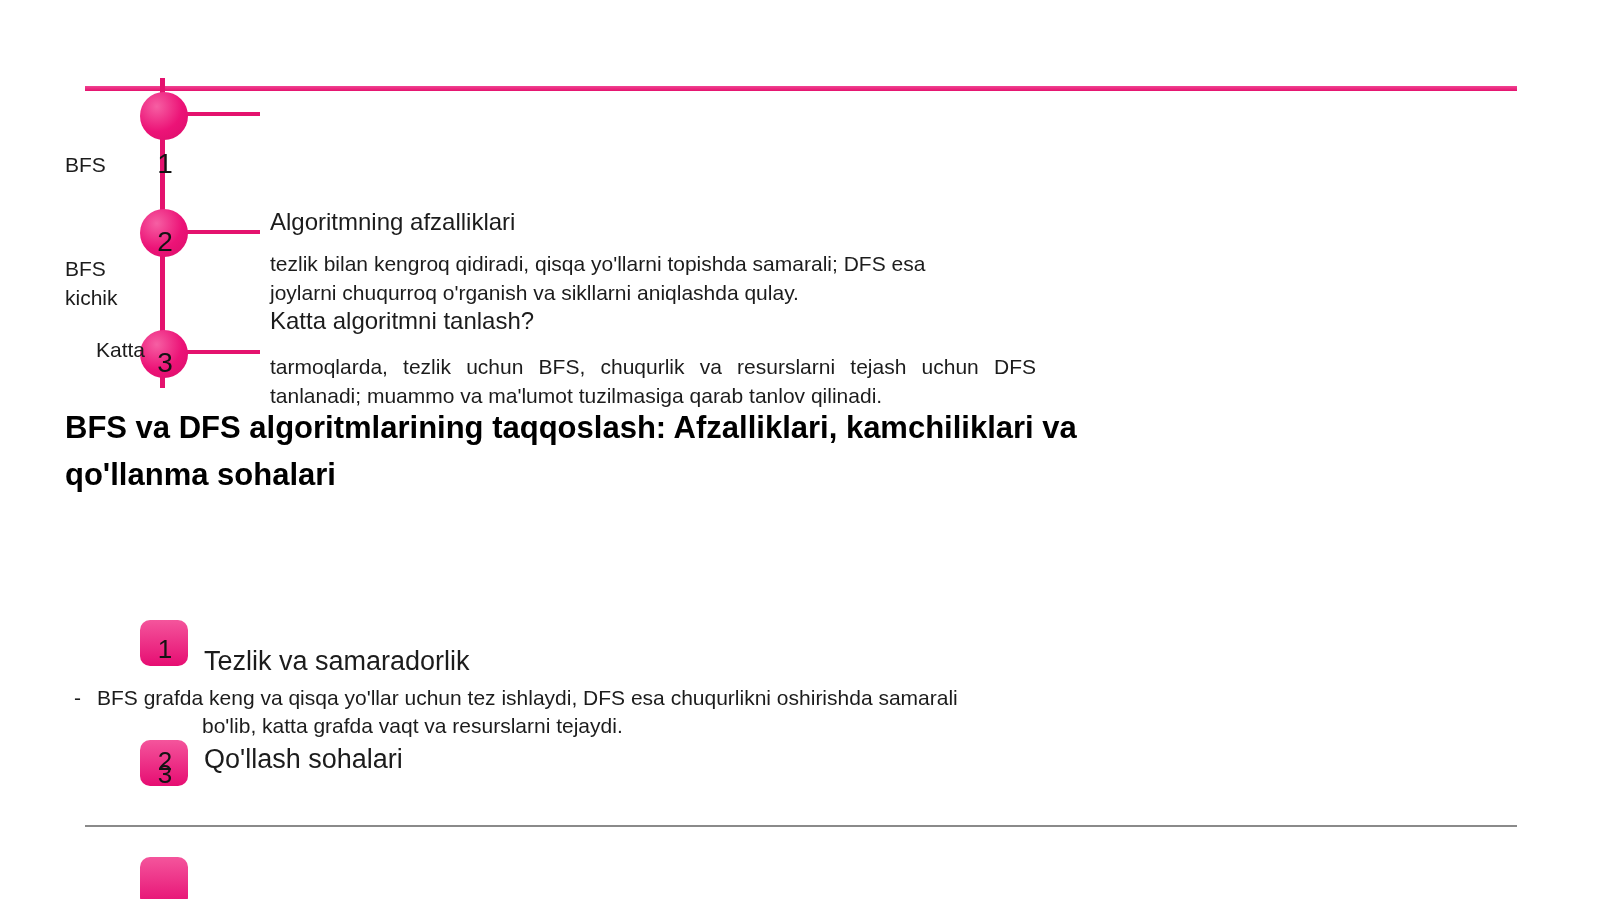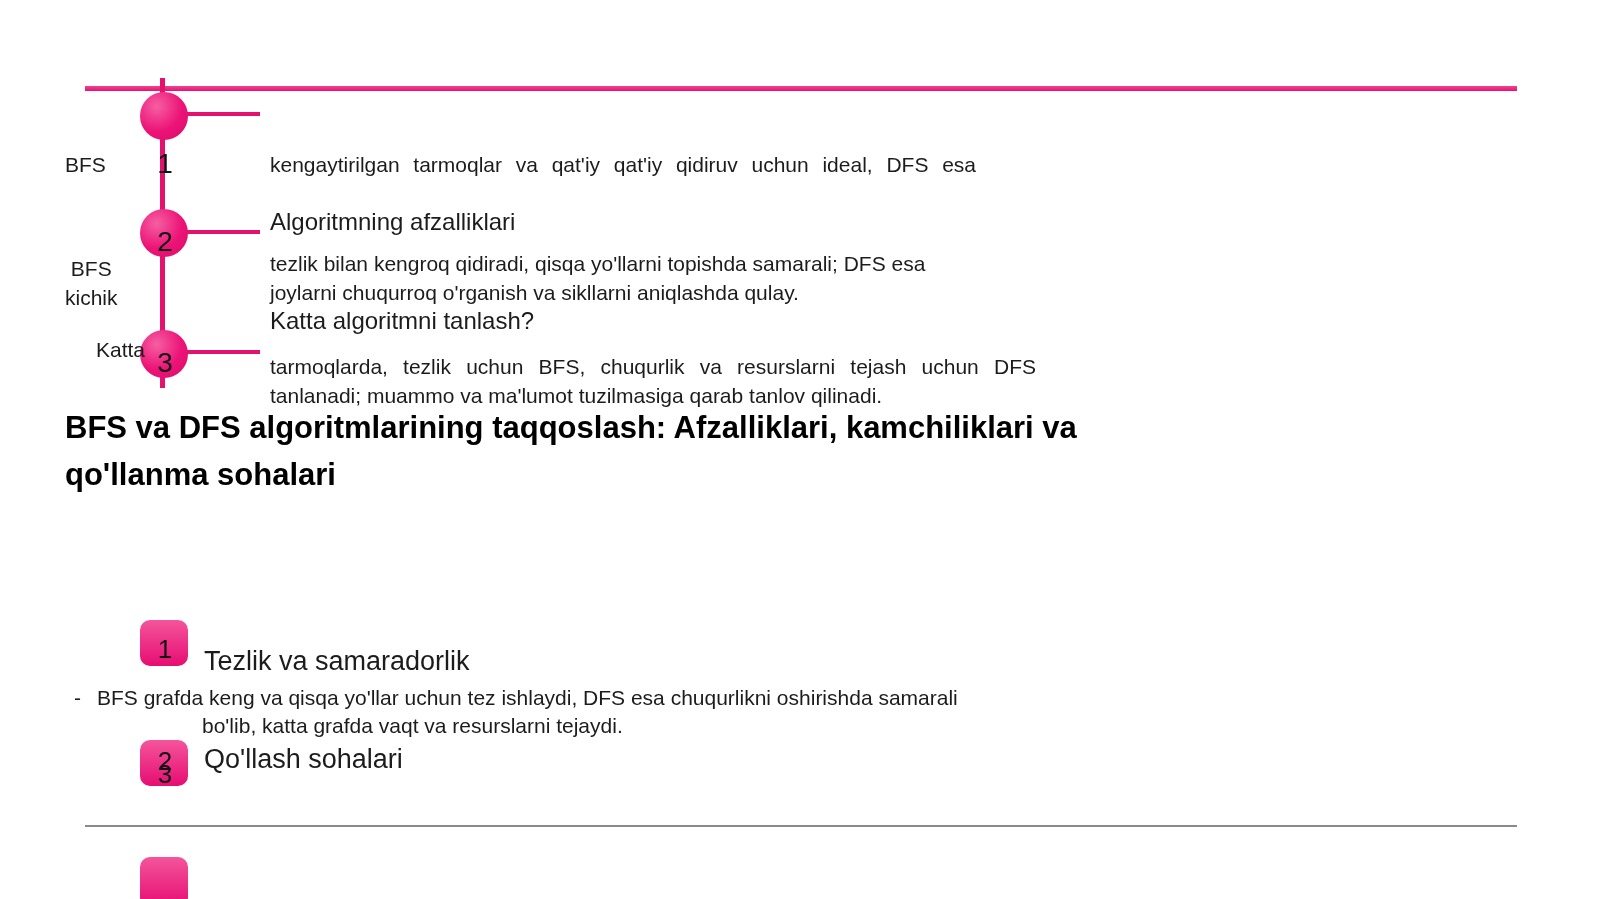--- a/index.html
+++ b/index.html
@@ -26,21 +26,21 @@
   }
   .node1 { left:140px; top:92px; }
   .node2 { left:140px; top:209px; }
   .node3 { left:140px; top:330px; }
   .tl-num {
     font-size:28px; line-height:30px; width:30px; text-align:center; color:#131313;
   }
   .num1 { left:150px; top:149px; }
   .num2 { left:150px; top:227px; }
   .num3 { left:150px; top:348px; }
-  .side-label { left:65px; font-size:21px; line-height:29px; white-space:pre-line;text-align:center; }
+  .side-label { left:65px; font-size:21px; line-height:29px; white-space:pre-line; }
   .lab1 { top:150px; }
   .lab2 { top:254px; }
   .lab3 { top:335px;margin-left:31px; }
 
   
   .body-line { left:270px; font-size:21px; line-height:29px; white-space:nowrap; }
   .stretch   { white-space:normal; text-align:justify; text-align-last:justify; }
   .p1l1 { top:150px; width:706px; }
   .p1l2 { top:179px; }
   .p2l1 { top:249px; }
@@ -95,21 +95,20 @@
   <div class="abs tl-node node2"></div>
   <div class="abs tl-node node3"></div>
   <div class="abs tl-num num1">1</div>
   <div class="abs tl-num num2">2</div>
   <div class="abs tl-num num3">3</div>
   <div class="abs side-label lab1">BFS</div>
   <div class="abs side-label lab2">BFS
 kichik</div>
   <div class="abs side-label lab3">Katta</div>
 
-  <div class="abs body-line stretch p1l1">kengaytirilgan tarmoqlar va qat'iy qat'iy qidiruv uchun ideal, DFS esa</div>
   <div class="abs body-heading h1">Algoritmning afzalliklari</div>
   <div class="abs body-line p2l1">tezlik bilan kengroq qidiradi, qisqa yo'llarni topishda samarali; DFS esa</div>
   <div class="abs body-line p2l2">joylarni chuqurroq o'rganish va sikllarni aniqlashda qulay.</div>
   <div class="abs body-heading h2">Katta algoritmni tanlash?</div>
   <div class="abs body-line stretch p3l1">tarmoqlarda, tezlik uchun BFS, chuqurlik va resurslarni tejash uchun DFS</div>
   <div class="abs body-line p3l2">tanlanadi; muammo va ma'lumot tuzilmasiga qarab tanlov qilinadi.</div>
 
   <div class="abs main-title">
     <div>BFS va DFS algoritmlarining taqqoslash: Afzalliklari, kamchiliklari va</div>
     <div>qo'llanma sohalari</div>

